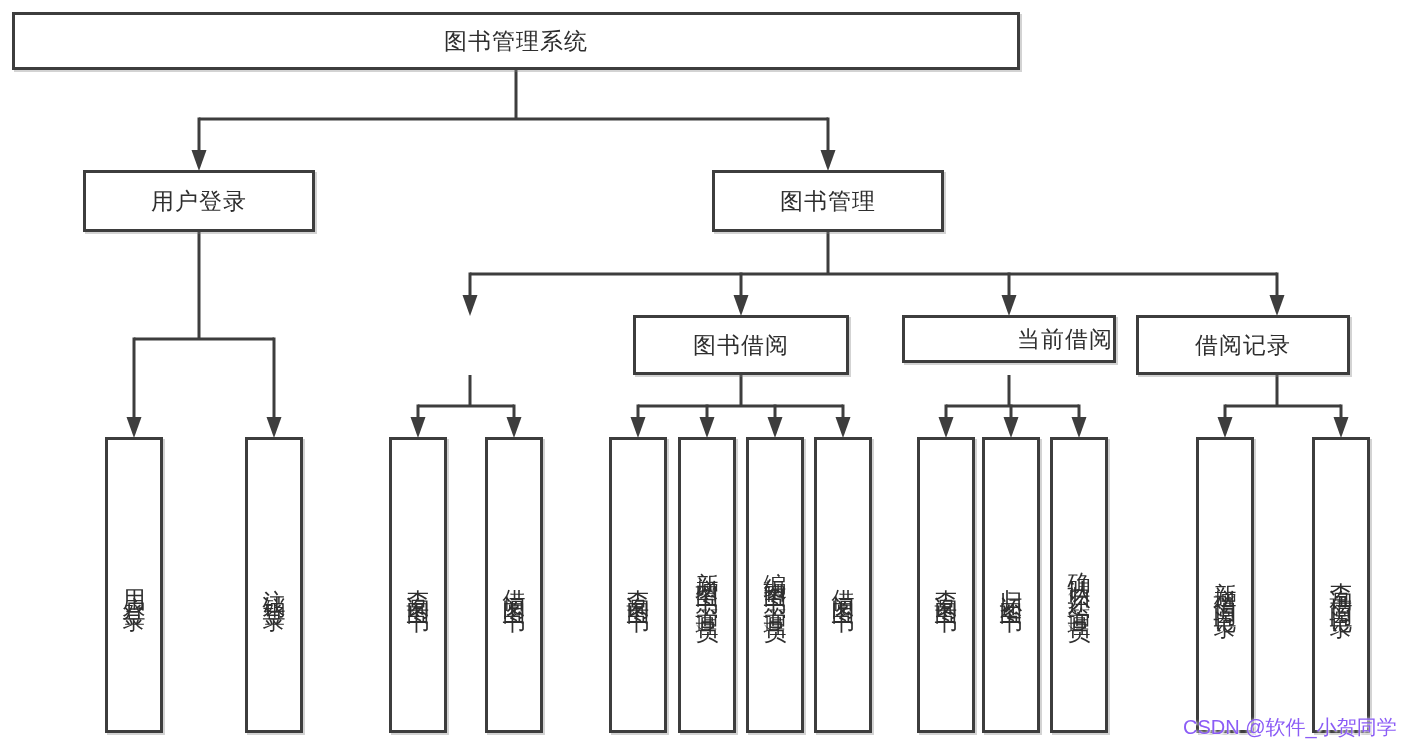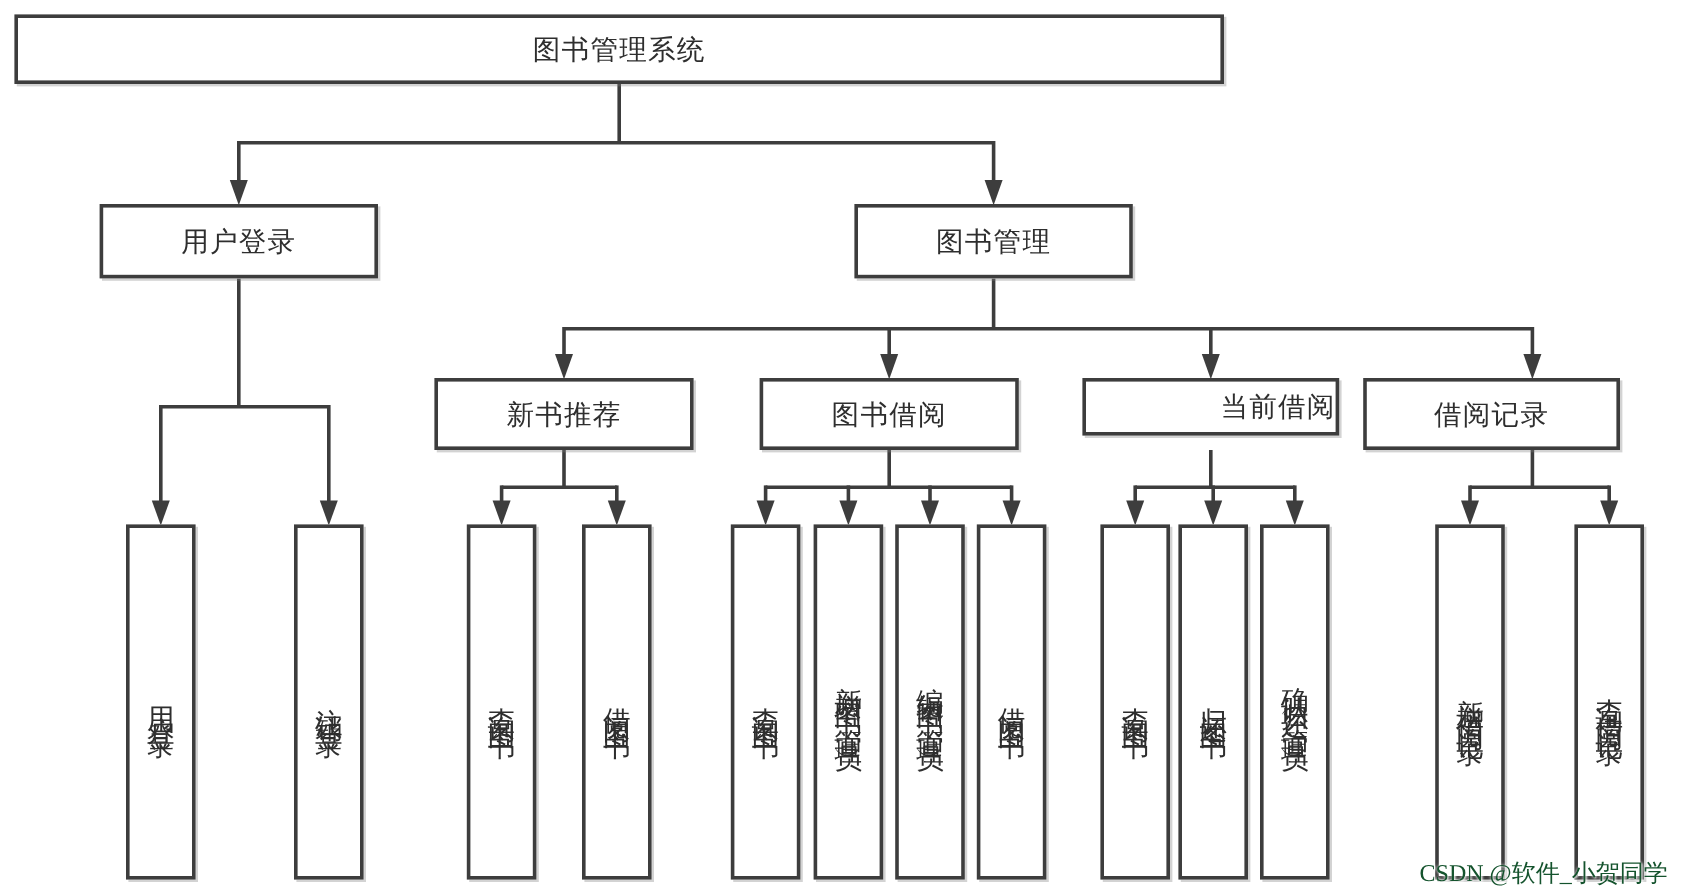--- a/index.html
+++ b/index.html
@@ -5,21 +5,21 @@
   html, body {
     margin: 0;
     padding: 0;
     background: #ffffff;
   }
   #stage {
     position: relative;
     width: 1405px;
     height: 747px;
     background: #ffffff;
-    font-family: Liberation Serif, serif;
+    font-family: Liberation Sans, sans-serif;
     overflow: hidden;
   }
   #connector-svg {
     position: absolute;
     left: 0;
     top: 0;
     width: 1405px;
     height: 747px;
   }
   .node {
@@ -51,21 +51,21 @@
     font-size: 23px;
     line-height: 1;
     letter-spacing: 7px;
     white-space: nowrap;
   }
   .watermark {
     position: absolute;
     left: 1183px;
     top: 714px;
     font-size: 20px;
-    color: #14532d;
+    color: #8b5cf6;
     text-shadow: 0 0 3px #ffffff, 1px 1px 2px #ffffff;
     white-space: nowrap;
     z-index: 5;
   }
 </style>
 </head>
 <body>
 
 <div id="stage">
 
@@ -128,23 +128,20 @@
     <span>图书管理系统</span>
   </div>
 
   <div class="node hbox" style="left:83px; top:170px; width:232px; height:62px;">
     <span>用户登录</span>
   </div>
   <div class="node hbox" style="left:712px; top:170px; width:232px; height:62px;align-items:center;">
     <span>图书管理</span>
   </div>
 
-  <div class="node hbox" style="left:362px; top:315px; width:216px; height:60px;">
-    <span>新书推荐</span>
-  </div>
   <div class="node hbox" style="left:633px; top:315px; width:216px; height:60px;justify-content:center;">
     <span>图书借阅</span>
   </div>
   <div class="node hbox" style="left:902px; top:315px; width:214px; height:48px;justify-content:flex-end;">
     <span>当前借阅</span>
   </div>
   <div class="node hbox" style="left:1136px; top:315px; width:214px; height:60px;">
     <span>借阅记录</span>
   </div>
 

